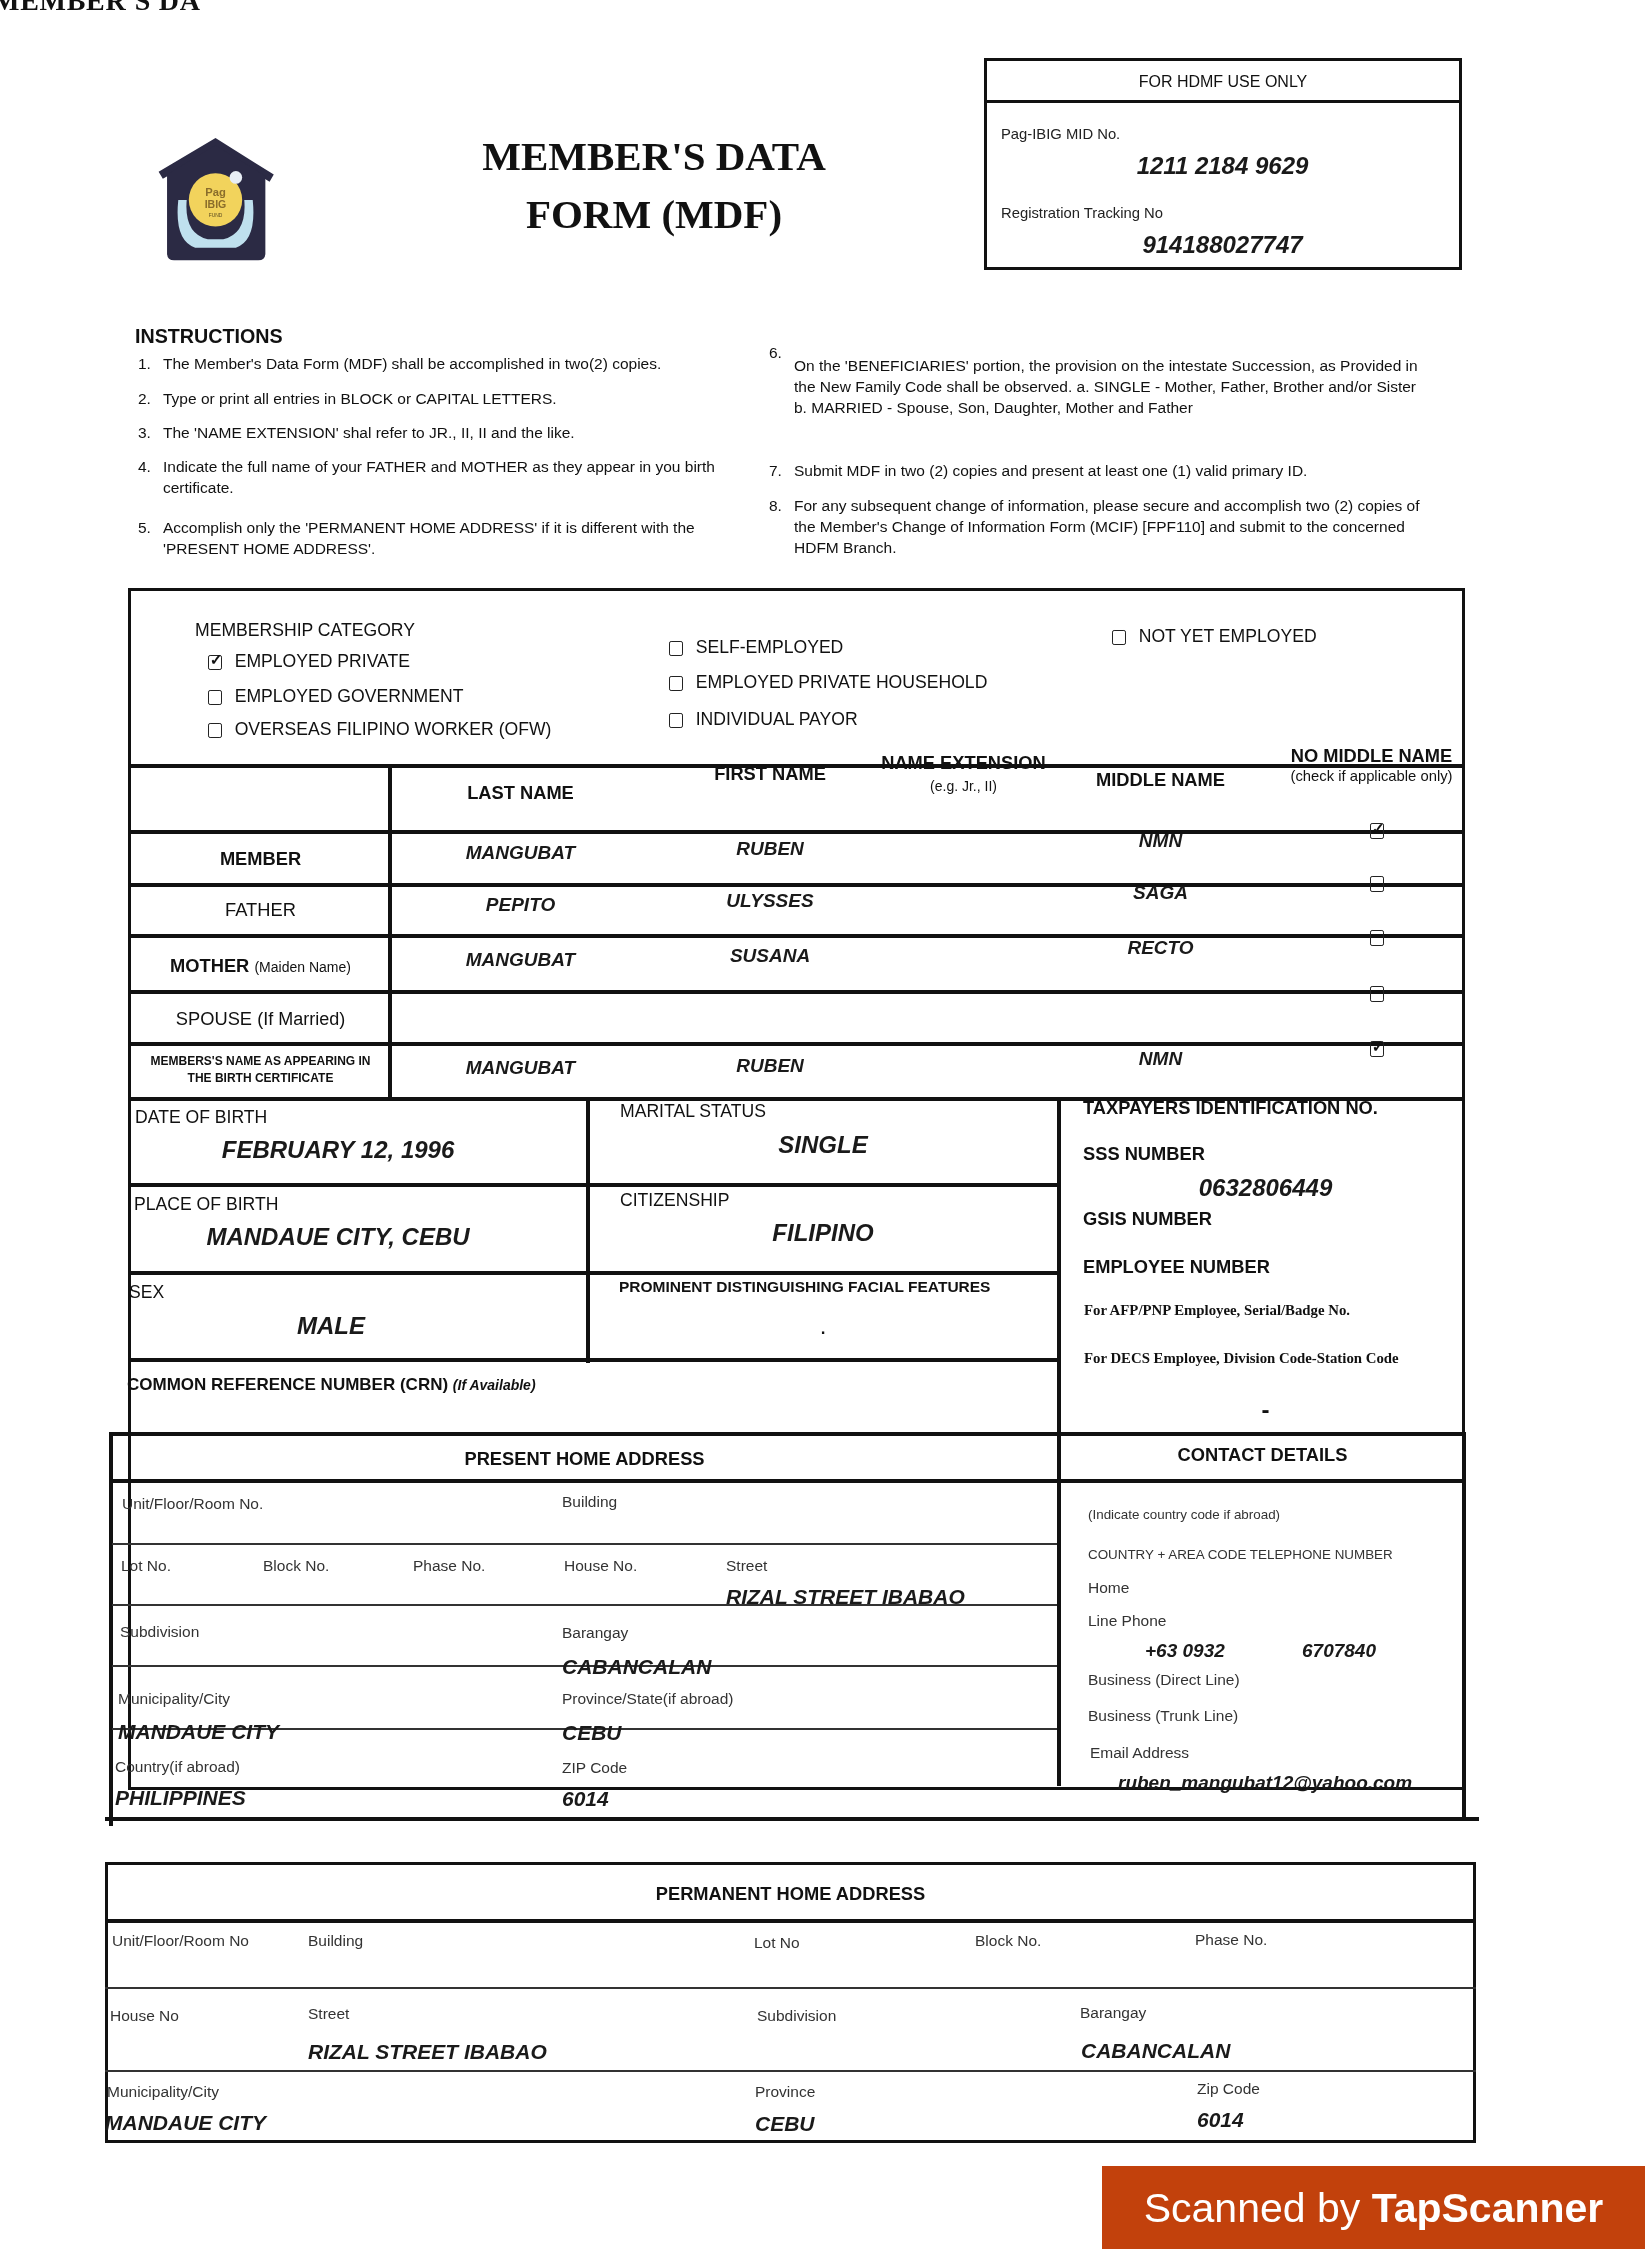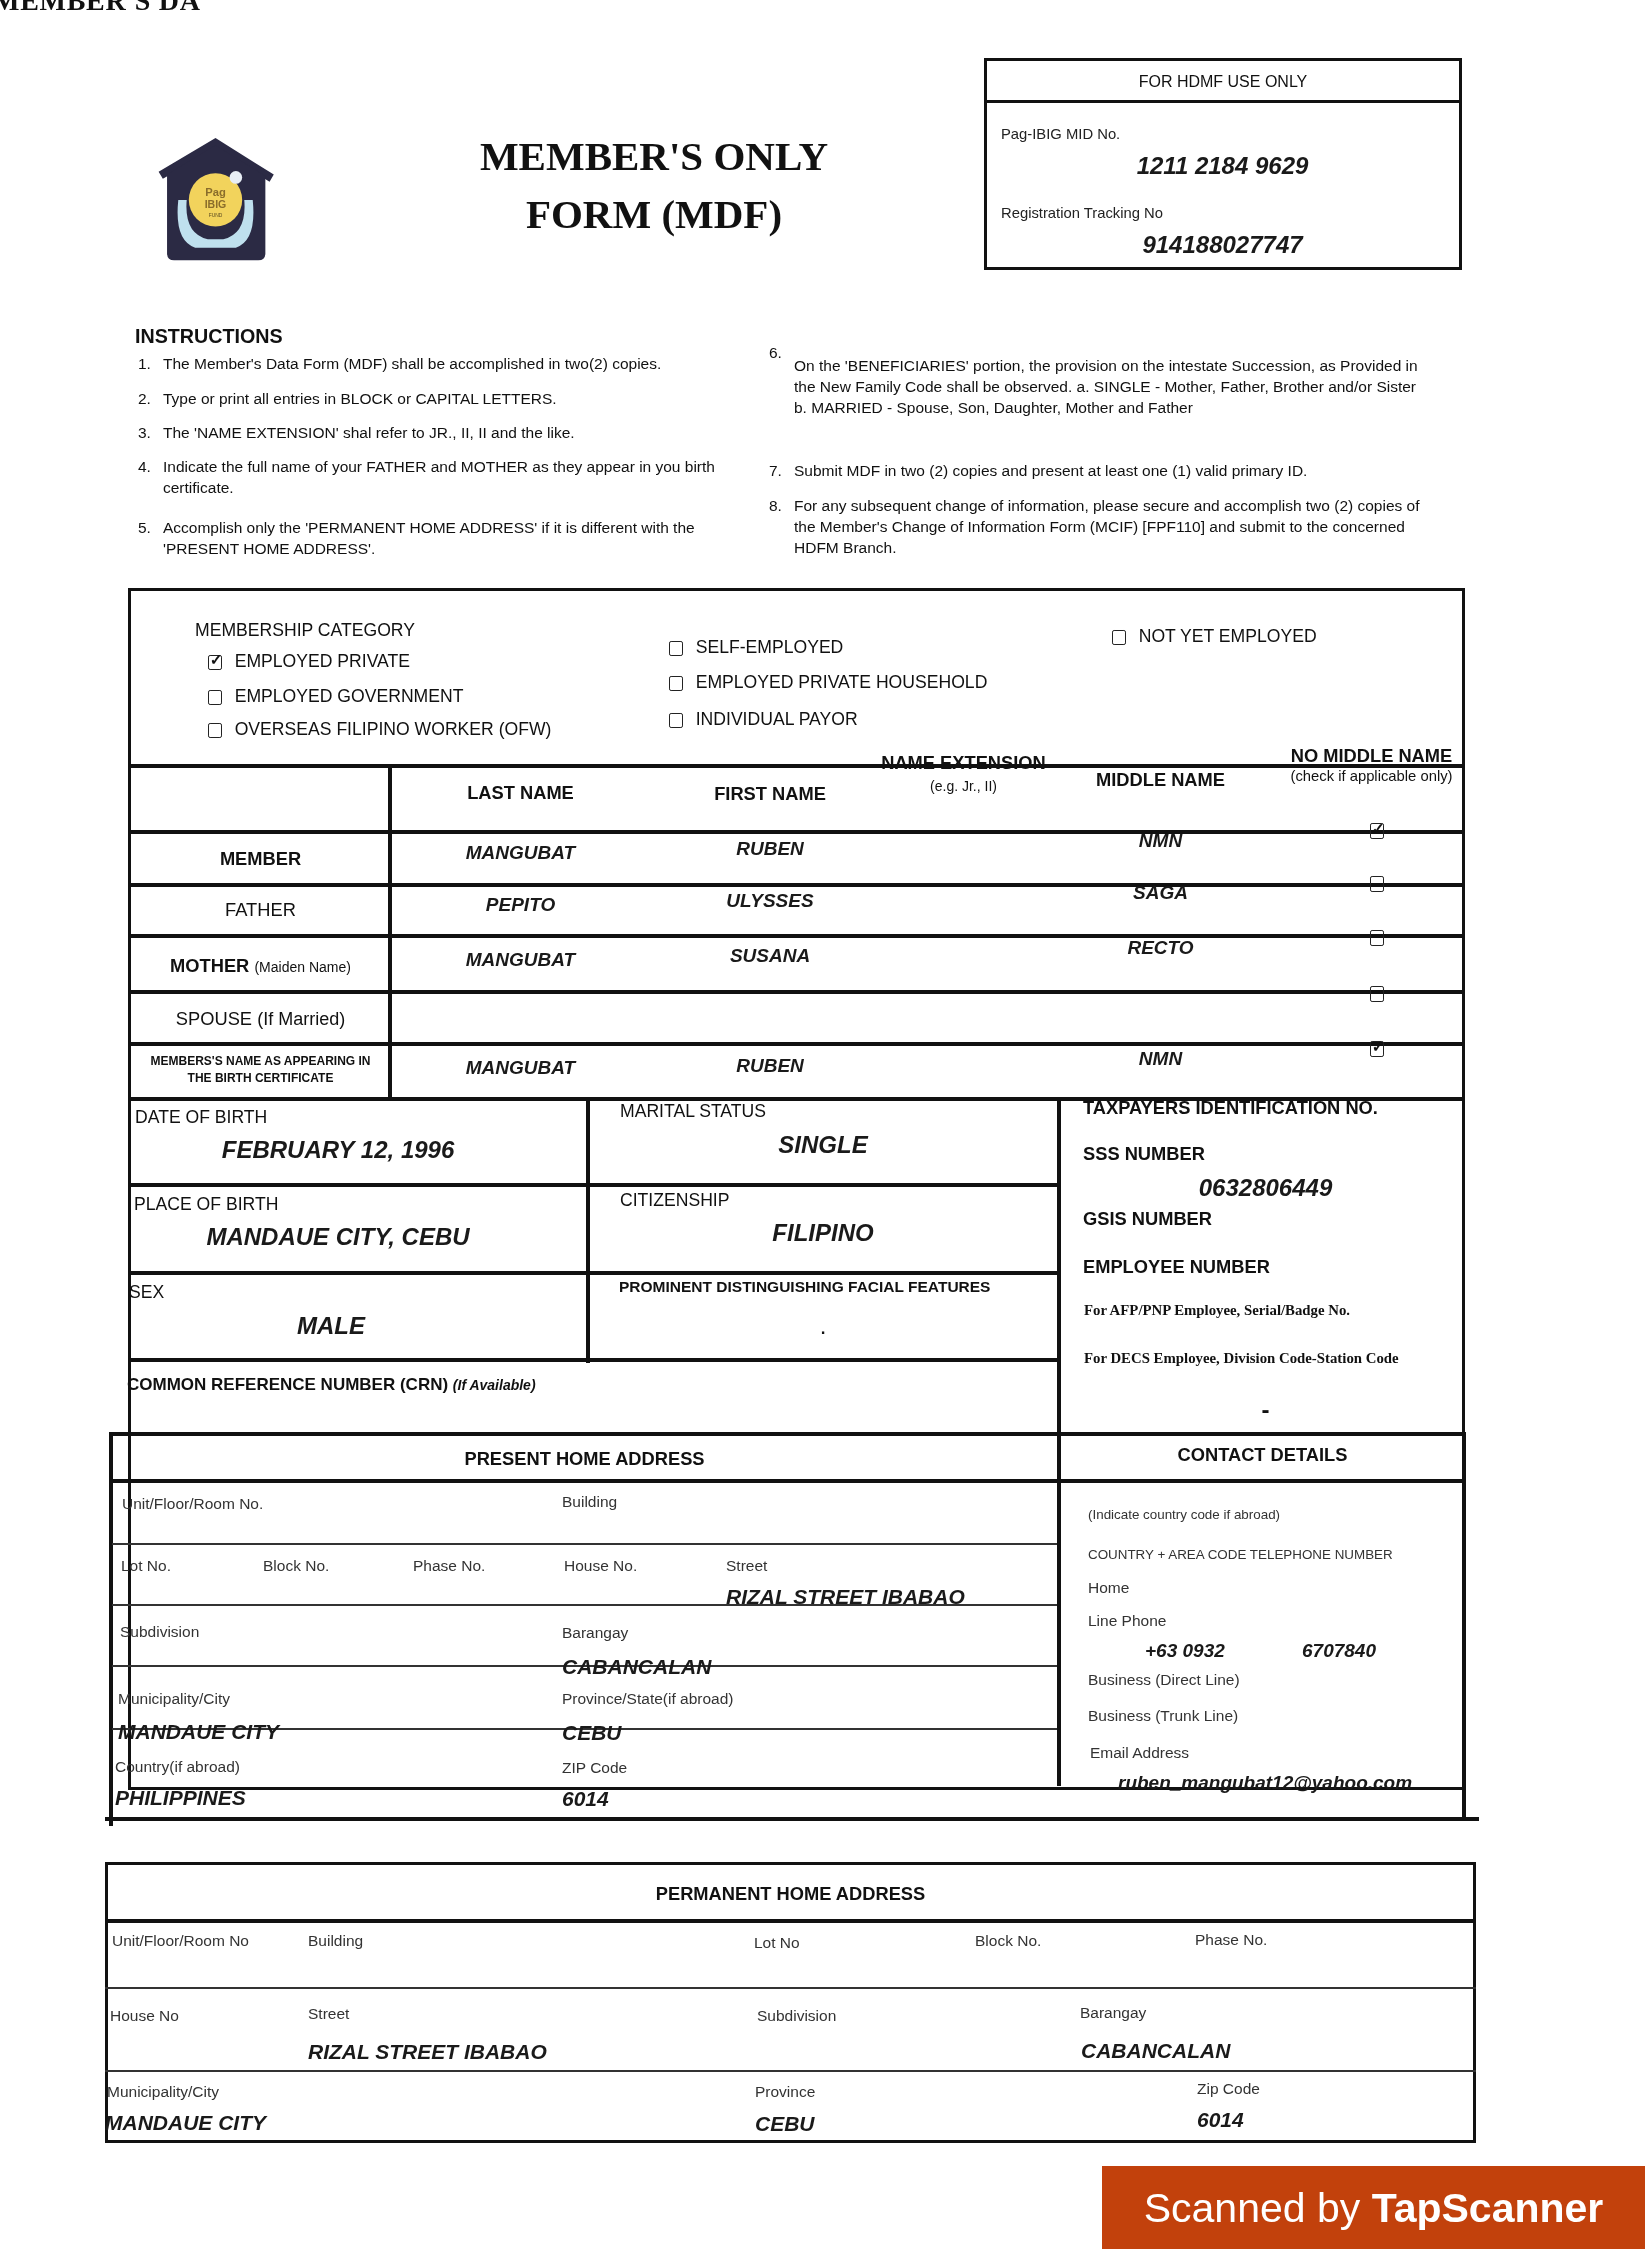--- a/index.html
+++ b/index.html
@@ -68,21 +68,21 @@
     <path d="M36 92 Q30 150 60 160 L118 160 Q148 150 142 92 L130 92 Q134 140 100 148 L78 148 Q44 140 48 92 Z" fill="#bfe0ee"></path>
     <circle cx="89" cy="92" r="38" fill="#f2d35c"></circle>
     <circle cx="118" cy="60" r="9" fill="#e8eef5"></circle>
     <text x="89" y="86" font-size="16" text-anchor="middle" fill="#8a6d2b" font-family="Liberation Sans, sans-serif" font-weight="bold">Pag</text>
     <text x="89" y="104" font-size="15" text-anchor="middle" fill="#8a6d2b" font-family="Liberation Sans, sans-serif" font-weight="bold">IBIG</text>
     <text x="89" y="116" font-size="7" text-anchor="middle" fill="#5a4a20" font-family="Liberation Sans, sans-serif">FUND</text>
   </svg>
 </div>
 
 <div id="title" class="abs serif">
-  <div>MEMBER'S ONLY</div>
+  <div>MEMBER'S DATA</div>
   <div>FORM (MDF)</div>
 </div>
 
 <div id="hdmf-box" class="abs">
   <div id="hdmf-head">FOR HDMF USE ONLY</div>
   <div id="hdmf-mid-lbl" class="abs lbl">Pag-IBIG MID No.</div>
   <div id="hdmf-mid-val" class="abs val">1211 2184 9629</div>
   <div id="hdmf-reg-lbl" class="abs lbl">Registration Tracking No</div>
   <div id="hdmf-reg-val" class="abs val">914188027747</div>
 </div>
@@ -135,21 +135,21 @@
 <div class="hline" style="left:128px; top:764px; width:1337px;"></div>
 <div class="vline" style="left:388px; top:764px; height:336px;"></div>
 <div class="hline" style="left:128px; top:830px; width:1337px;"></div>
 <div class="hline" style="left:128px; top:883px; width:1337px;"></div>
 <div class="hline" style="left:128px; top:934px; width:1337px;"></div>
 <div class="hline" style="left:128px; top:990px; width:1337px;"></div>
 <div class="hline" style="left:128px; top:1042px; width:1337px;"></div>
 <div class="hline" style="left:128px; top:1097px; width:1337px;"></div>
 
 <div class="colhead" style="left:422px; top:782px; width:197px;">LAST NAME</div>
-<div class="colhead" style="left:675px; top:783px; width:190px;">FIRST NAME</div>
+<div class="colhead" style="left:675px; top:763px; width:190px;">FIRST NAME</div>
 <div class="colhead" style="left:872px; top:752px; width:183px; line-height:22.5px;">
   <div>NAME EXTENSION</div>
   <div style="font-size:14px; font-weight:normal;">(e.g. Jr., II)</div>
 </div>
 <div class="colhead" style="left:1069px; top:769px; width:183px;">MIDDLE NAME</div>
 <div class="colhead" style="left:1280px; top:745px; width:183px; line-height:21px;">
   <div>NO MIDDLE NAME</div>
   <div style="font-size:14.8px; font-weight:normal;">(check if applicable only)</div>
 </div>
 

